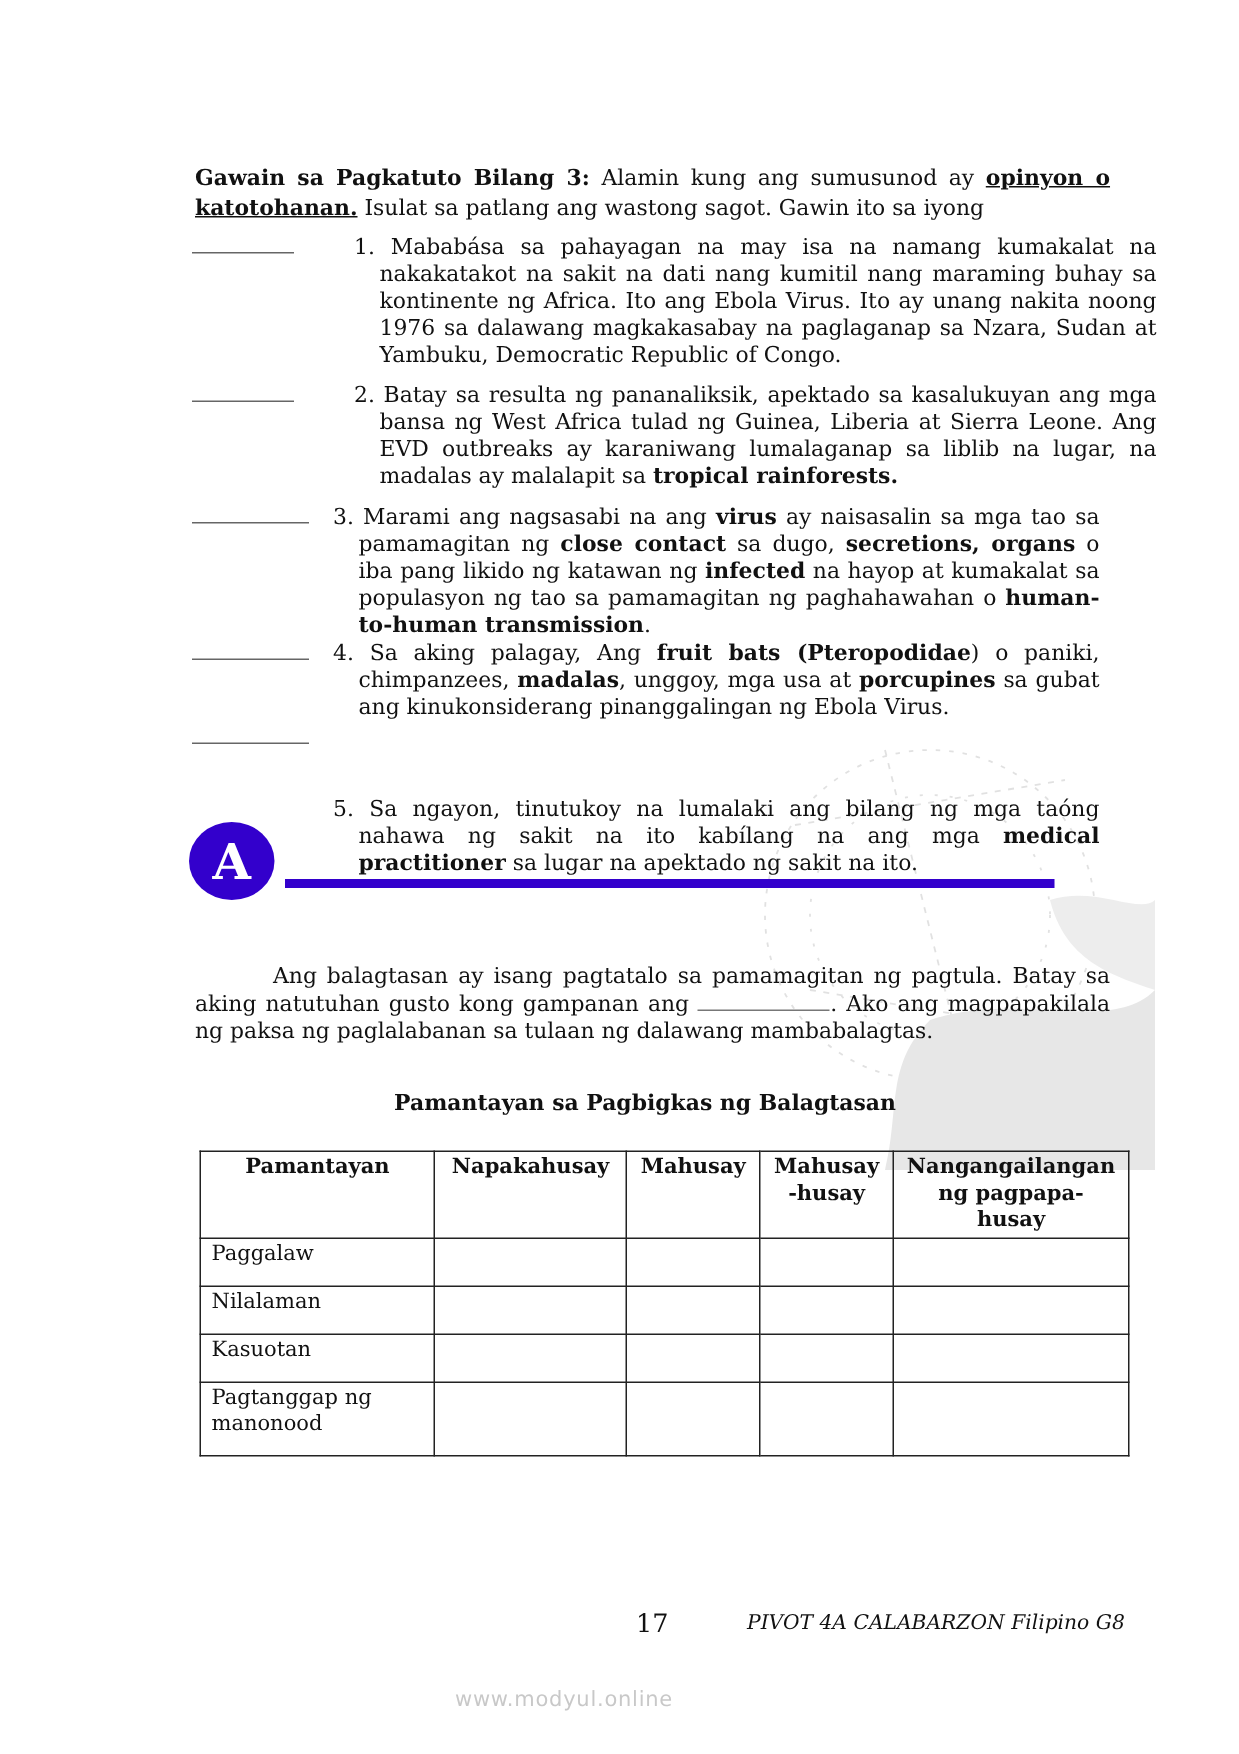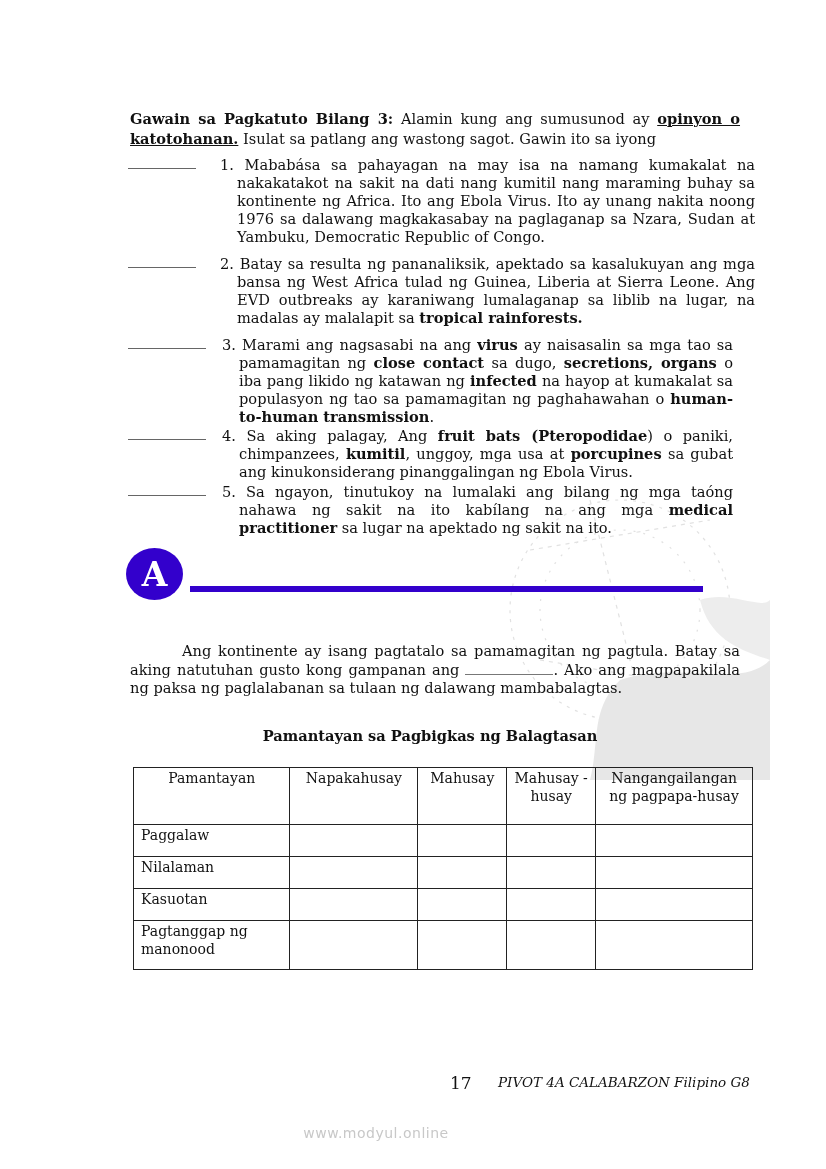--- a/index.html
+++ b/index.html
@@ -5,34 +5,34 @@
   html, body { margin: 0; padding: 0; background: #ffffff; }
   body { width: 826px; height: 1169px; position: relative; overflow: hidden;
          font-family: "DejaVu Serif", "Liberation Serif", serif; color: #111; }
   .page { position: absolute; left: 0; top: 0; width: 826px; height: 1169px; padding-left: 20px; }
   .watermark-art { position: absolute; left: 470px; top: 460px; width: 300px; height: 320px; opacity: 0.35; }
   .para { position: absolute; left: 130px; width: 610px; font-size: 14.6px; line-height: 19.5px; text-align: justify; }
   .para b, .item b { font-weight: bold; }
   .u { text-decoration: underline; }
   .item { position: absolute; left: 128px; width: 612px; font-size: 14.6px; line-height: 18px; }
   .blank { position: absolute; left: 0; top: 12px; width: 68px; border-bottom: 1px solid #666; }
-  .item-text { position: absolute; left: 92px; width: 518px; text-align: justify; }
+  .item-text { position: absolute; left: 108px; width: 518px; text-align: justify; }
   .badge { position: absolute; left: 126px; top: 548px; width: 57px; height: 52px; border-radius: 50%;
            background: #3300cc; color: #fff; font-weight: bold; font-size: 33px;
            display: flex; align-items: center; justify-content: center; font-family: "DejaVu Serif", serif; }
   .bar { position: absolute; left: 190px; top: 586px; width: 513px; height: 6px; background: #3300cc; }
   .table-title { position: absolute; left: 130px; width: 600px; top: 727px; text-align: center;
                  font-weight: bold; font-size: 14.6px; }
   table.rubric { position: absolute; left: 133px; top: 767px; width: 620px; border-collapse: collapse;
                  font-size: 14px; line-height: 17.5px; }
   table.rubric th, table.rubric td { border: 1.5px solid #222; vertical-align: top; padding: 2px 7px; }
-  table.rubric th { font-weight: normal; text-align: center; height: 52px; }
+  table.rubric th { font-weight: bold; text-align: center; height: 52px; }
   table.rubric td { height: 27px; font-weight: normal; }
   table.rubric tr.tall td { height: 44px; }
-  .footer-page { position: absolute; left: 424px; top: 1073px; font-size: 17px; margin-left: 26px; }
+  .footer-page { position: absolute; left: 424px; top: 1073px; font-size: 17px; }
   .footer-title { position: absolute; left: 498px; top: 1074px; font-size: 13.5px; font-style: italic; }
   .site { position: absolute; left: 0; width: 752px; top: 1125px; text-align: center; font-size: 14px;
           color: #c8c8c8; font-family: "DejaVu Sans", sans-serif; letter-spacing: 0.5px; }
 </style>
 </head>
 <body>
 
 <div class="page">
 
   <svg class="watermark-art" viewBox="0 0 300 320">
@@ -57,33 +57,33 @@
   <div class="item" style="top:255px;">
     <div class="blank"></div>
     <div class="item-text" style="text-indent: -17px; padding-left: 17px;"><span>2.</span><span> Batay sa resulta ng pananaliksik, apektado sa kasalukuyan ang mga bansa ng West Africa tulad ng Guinea, Liberia at Sierra Leone. Ang EVD outbreaks ay karaniwang lumalaganap sa liblib na lugar, na madalas ay malalapit sa </span><b>tropical rainforests.</b></div>
   </div>
   <div class="item" style="top:336px;">
     <div class="blank" style="width:78px;"></div>
     <div class="item-text" style="left: 94px; width: 494px; text-indent: -17px; padding-left: 17px;"><span>3.</span><span> Marami ang nagsasabi na ang </span><b>virus</b><span> ay naisasalin sa mga tao sa pamamagitan ng </span><b>close contact</b><span> sa dugo, </span><b>secretions, organs</b><span> o iba pang likido ng katawan ng </span><b>infected</b><span> na hayop at kumakalat sa populasyon ng tao sa pamamagitan ng paghahawahan o </span><b>human-to-human transmission</b><span>.</span></div>
   </div>
   <div class="item" style="top:427px;">
     <div class="blank" style="width:78px;"></div>
-    <div class="item-text" style="left: 94px; width: 494px; text-indent: -17px; padding-left: 17px;"><span>4.</span><span> Sa aking palagay, Ang </span><b>fruit bats (Pteropodidae</b><span>) o paniki, chimpanzees, </span><b>kumitil</b><span>, unggoy, mga usa at </span><b>porcupines</b><span> sa gubat ang kinukonsiderang pinanggalingan ng Ebola Virus.</span></div>
+    <div class="item-text" style="left: 94px; width: 494px; text-indent: -17px; padding-left: 17px;"><span>4.</span><span> Sa aking palagay, Ang </span><b>fruit bats (Pteropodidae</b><span>) o paniki, chimpanzees, </span><b>madalas</b><span>, unggoy, mga usa at </span><b>porcupines</b><span> sa gubat ang kinukonsiderang pinanggalingan ng Ebola Virus.</span></div>
   </div>
   <div class="item" style="top:483px;">
     <div class="blank" style="width:78px;"></div>
-    <div class="item-text" style="left: 94px; width: 494px; text-indent: -17px; padding-left: 17px;"><span>5.</span><span> Sa ngayon, tinutukoy na lumalaki ang bilang ng mga taóng nahawa ng sakit na ito kabílang na ang mga </span><b>medical practitioner</b><span> sa lugar na apektado ng sakit na ito.</span></div>
+    <div class="item-text" style="left: 94px; width: 494px; text-indent: -17px; padding-left: 17px; margin-top: 48px;"><span>5.</span><span> Sa ngayon, tinutukoy na lumalaki ang bilang ng mga taóng nahawa ng sakit na ito kabílang na ang mga </span><b>medical practitioner</b><span> sa lugar na apektado ng sakit na ito.</span></div>
   </div>
 
   <div class="badge">A</div>
   <div class="bar"></div>
 
 
   <div class="para" style="top:642px;text-indent:52px;line-height:18.5px;">
-    <span>Ang kontinente ay isang pagtatalo sa pamamagitan ng pagtula. Batay sa aking natutuhan gusto kong gampanan ang </span><span style="display:inline-block;width:88px;border-bottom:1px solid #777;height:12px;vertical-align:baseline;"></span><span>. Ako ang magpapakilala ng paksa ng paglalabanan sa tulaan ng dalawang mambabalagtas.</span>
+    <span>Ang balagtasan ay isang pagtatalo sa pamamagitan ng pagtula. Batay sa aking natutuhan gusto kong gampanan ang </span><span style="display:inline-block;width:88px;border-bottom:1px solid #777;height:12px;vertical-align:baseline;"></span><span>. Ako ang magpapakilala ng paksa ng paglalabanan sa tulaan ng dalawang mambabalagtas.</span>
   </div>
 
   <div class="table-title">Pamantayan sa Pagbigkas ng Balagtasan</div>
 
   <table class="rubric">
     <colgroup>
       <col style="width:157px">
         <col style="width:128px">
         <col style="width:89px">
         <col style="width:89px">

